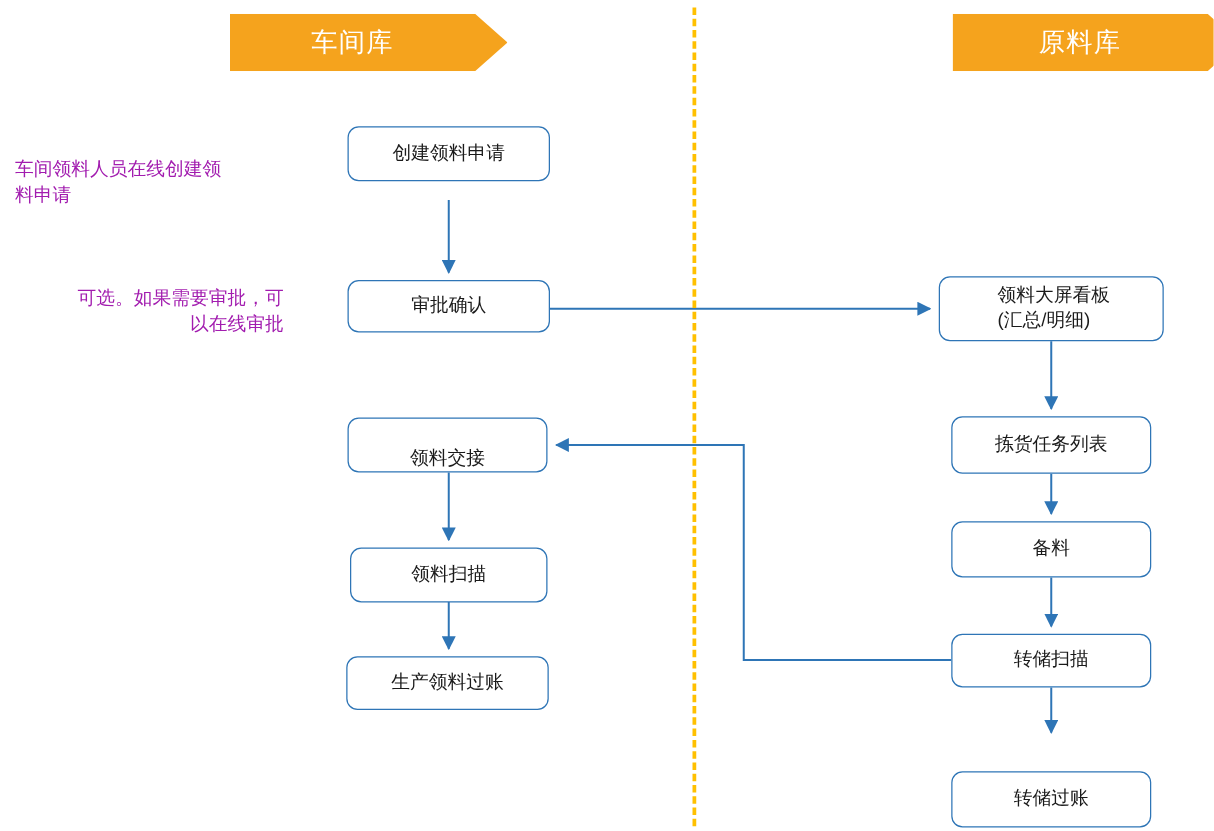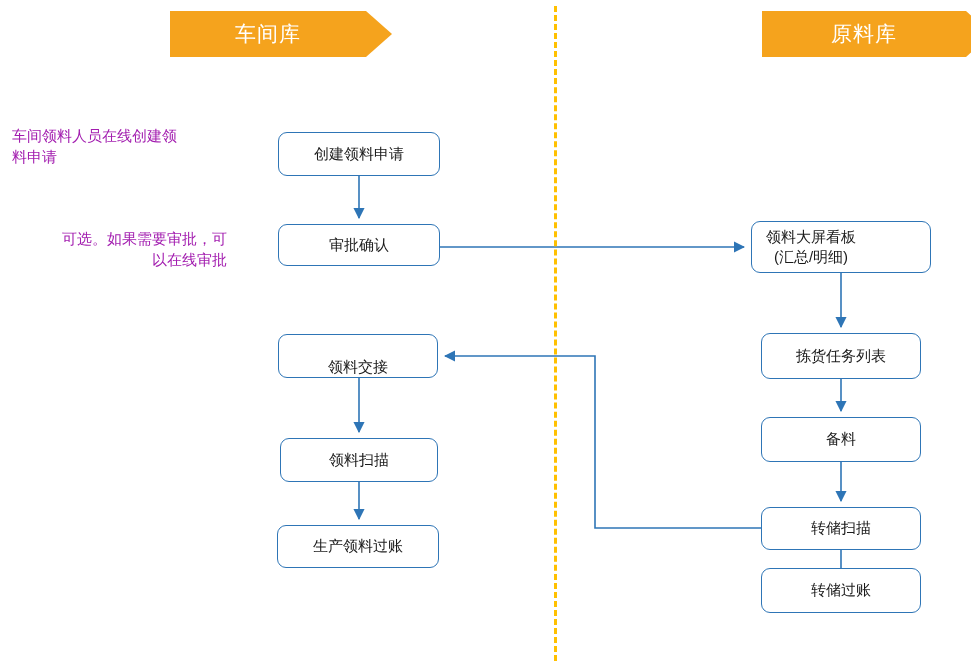--- a/index.html
+++ b/index.html
@@ -23,21 +23,21 @@
     color: #ffffff;
     display: flex;
     align-items: center;
     justify-content: center;
     font-size: 21px;
     letter-spacing: 1px;
     clip-path: polygon(0 0, calc(100% - 26px) 0, 100% 50%, calc(100% - 26px) 100%, 0 100%);
     box-sizing: border-box;
     padding-right: 26px;
   }
-  .banner-left  { left: 170px; top: 11px; width: 222px; }
+  .banner-left  { left: 184px; top: 11px; width: 222px; }
   .banner-right { left: 718px; top: 11px; width: 230px; margin-left: 44px; }
 
   
   .divider {
     position: absolute;
     left: 554px;
     top: 6px;
     height: 655px;
     width: 0;
     border-left: 3px dashed #FFC000;
@@ -55,33 +55,33 @@
     box-sizing: border-box;
     color: #1A1A1A;
     font-size: 15px;
   }
   .node .lbl {
     white-space: pre-line;
     text-align: center;
     line-height: 1.35;
   }
   .node.align-left { justify-content: flex-start; padding-left: 14px; }
-  .node.align-left .lbl { text-align: center; }
+  .node.align-left .lbl { text-align: left; margin-left: 32px; }
 
-  .n-l1 { left: 278px; top: 132px; width: 162px; height: 44px; }
+  .n-l1 { left: 278px; top: 101px; width: 162px; height: 44px; }
   .n-l2 { left: 278px; top: 224px; width: 162px; height: 42px; }
   .n-l3 { left: 278px; top: 334px; width: 160px; height: 44px; align-items: flex-end; }
   .n-l4 { left: 280px; top: 438px; width: 158px; height: 44px; }
   .n-l5 { left: 277px; top: 525px; width: 162px; height: 43px; }
 
   .n-r1 { left: 751px; top: 221px; width: 180px; height: 52px; }
   .n-r2 { left: 761px; top: 333px; width: 160px; height: 46px; }
   .n-r3 { left: 761px; top: 417px; width: 160px; height: 45px; }
   .n-r4 { left: 761px; top: 507px; width: 160px; height: 43px; }
-  .n-r5 { left: 761px; top: 568px; width: 160px; height: 45px; }
+  .n-r5 { left: 761px; top: 617px; width: 160px; height: 45px; }
 
   
   .annotation {
     position: absolute;
     left: 12px;
     width: 215px;
     color: #a21caf;
     font-size: 15px;
     line-height: 21px;
     white-space: pre-line;

